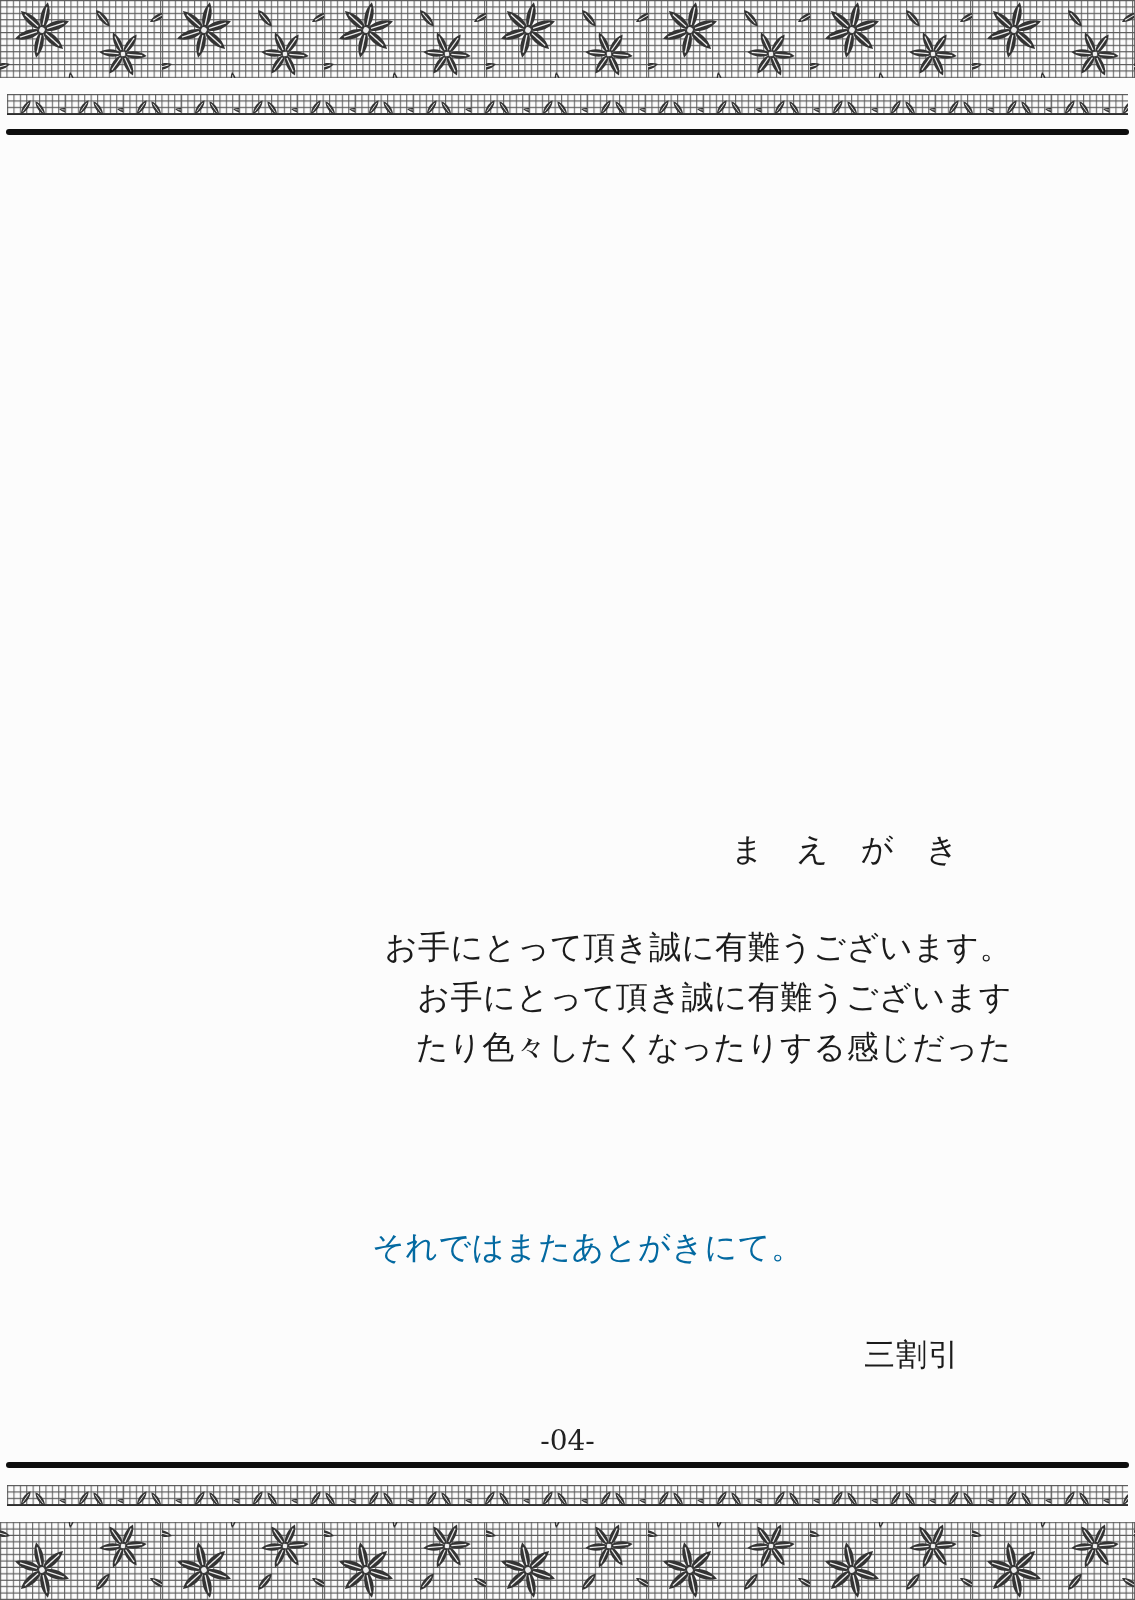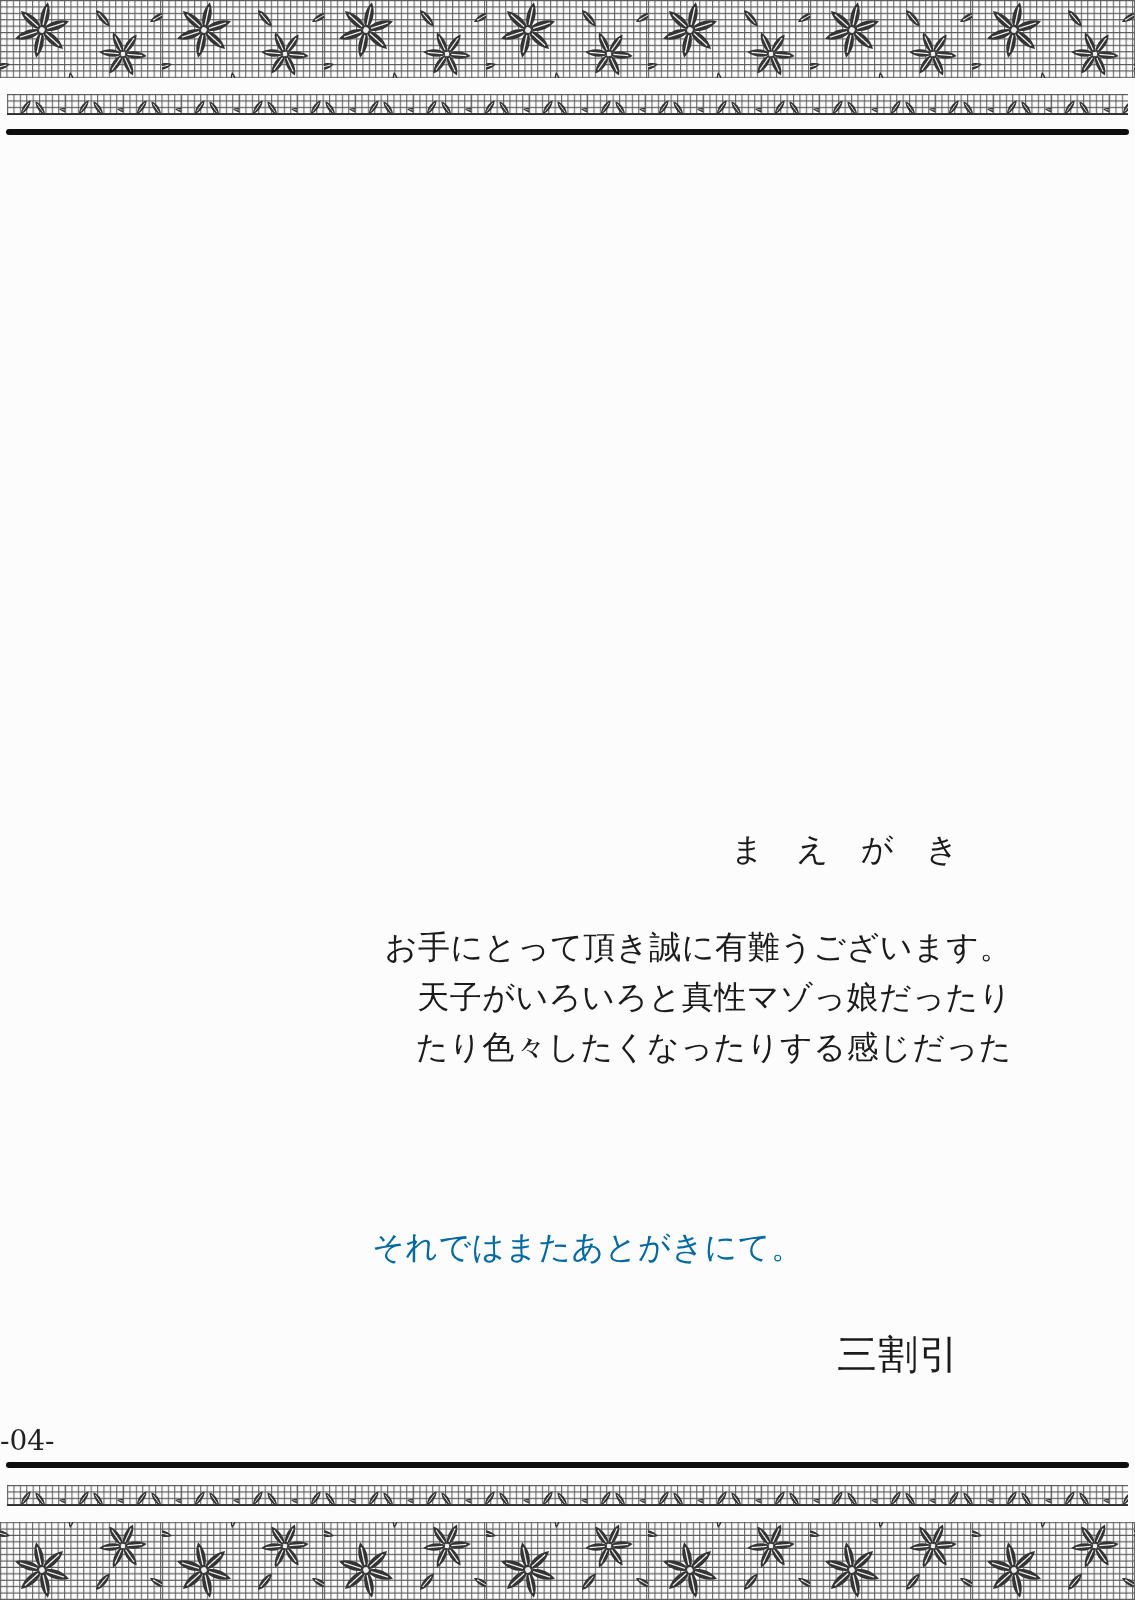--- a/index.html
+++ b/index.html
@@ -78,31 +78,32 @@
     font-size: 32px;
     line-height: 50px;
     letter-spacing: 0.5px;
     white-space: pre;
     color: #0369a1;
   }
   .signature {
     position: absolute;
     top: 1329px;
     right: 175px;
-    font-size: 40px;
+    font-size: 31px;
     line-height: 50px;
     letter-spacing: 1px;
     white-space: pre;
     color: #1b1b1b;
   }
   .page-number {
     position: absolute;
     top: 1421px;
     left: 0;
     width: 100%;
+    text-align: center;
     font-family: "DejaVu Serif", serif;
     font-size: 28px;
     line-height: 40px;
     color: #222;
   }
 </style>
 </head>
 <body>
 
 <div class="page">
@@ -152,21 +153,21 @@
       <rect x="0" y="0" width="1121" height="21" fill="url(#stripband)"></rect>
     </svg>
   </div>
 
   <div class="rule top"></div>
 
   <h1 class="title">ま え が き</h1>
 
   <div class="body-text">
     <div class="body-line">お手にとって頂き誠に有難うございます。</div>
-    <div class="body-line">天子がいろいろと真性マゾっ娘だったり</div>
+    <div class="body-line">お手にとって頂き誠に有難うございます</div>
     <div class="body-line">たり色々したくなったりする感じだった</div>
   </div>
 
   <div class="closing-line">それではまたあとがきにて。</div>
 
   <div class="signature">三割引</div>
 
   <div class="page-number">-04-</div>
 
   <div class="rule bottom"></div>

